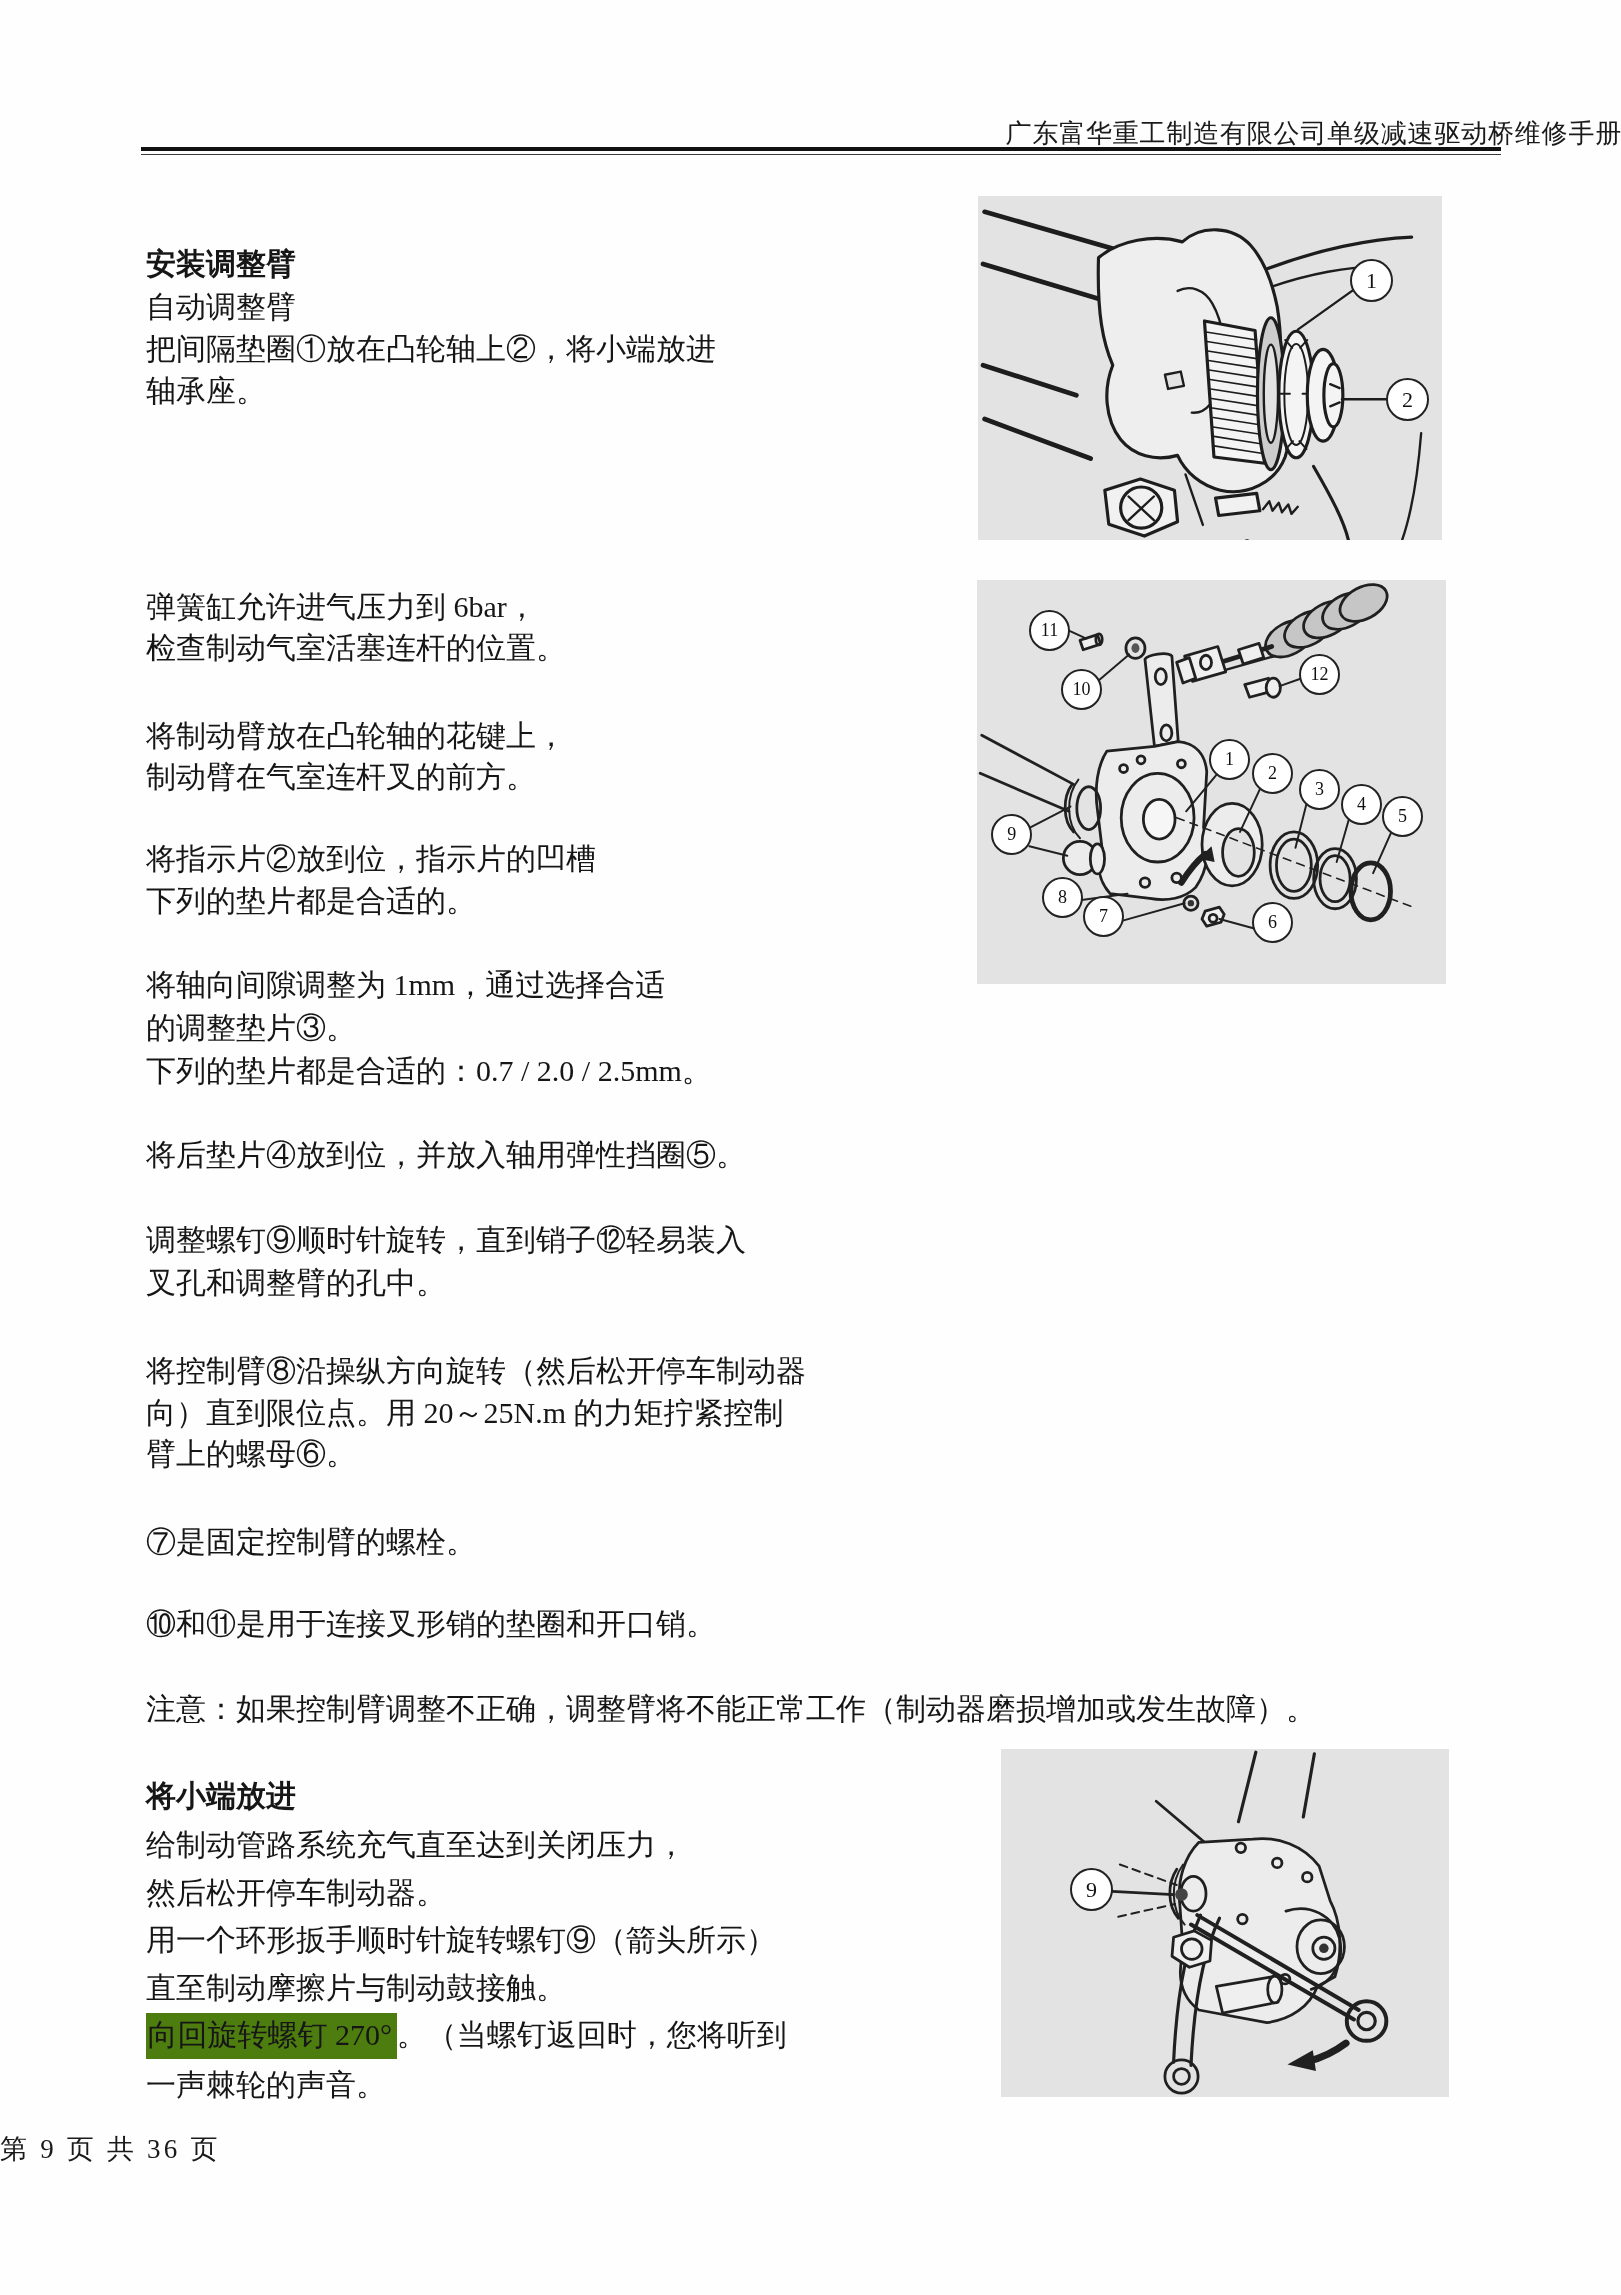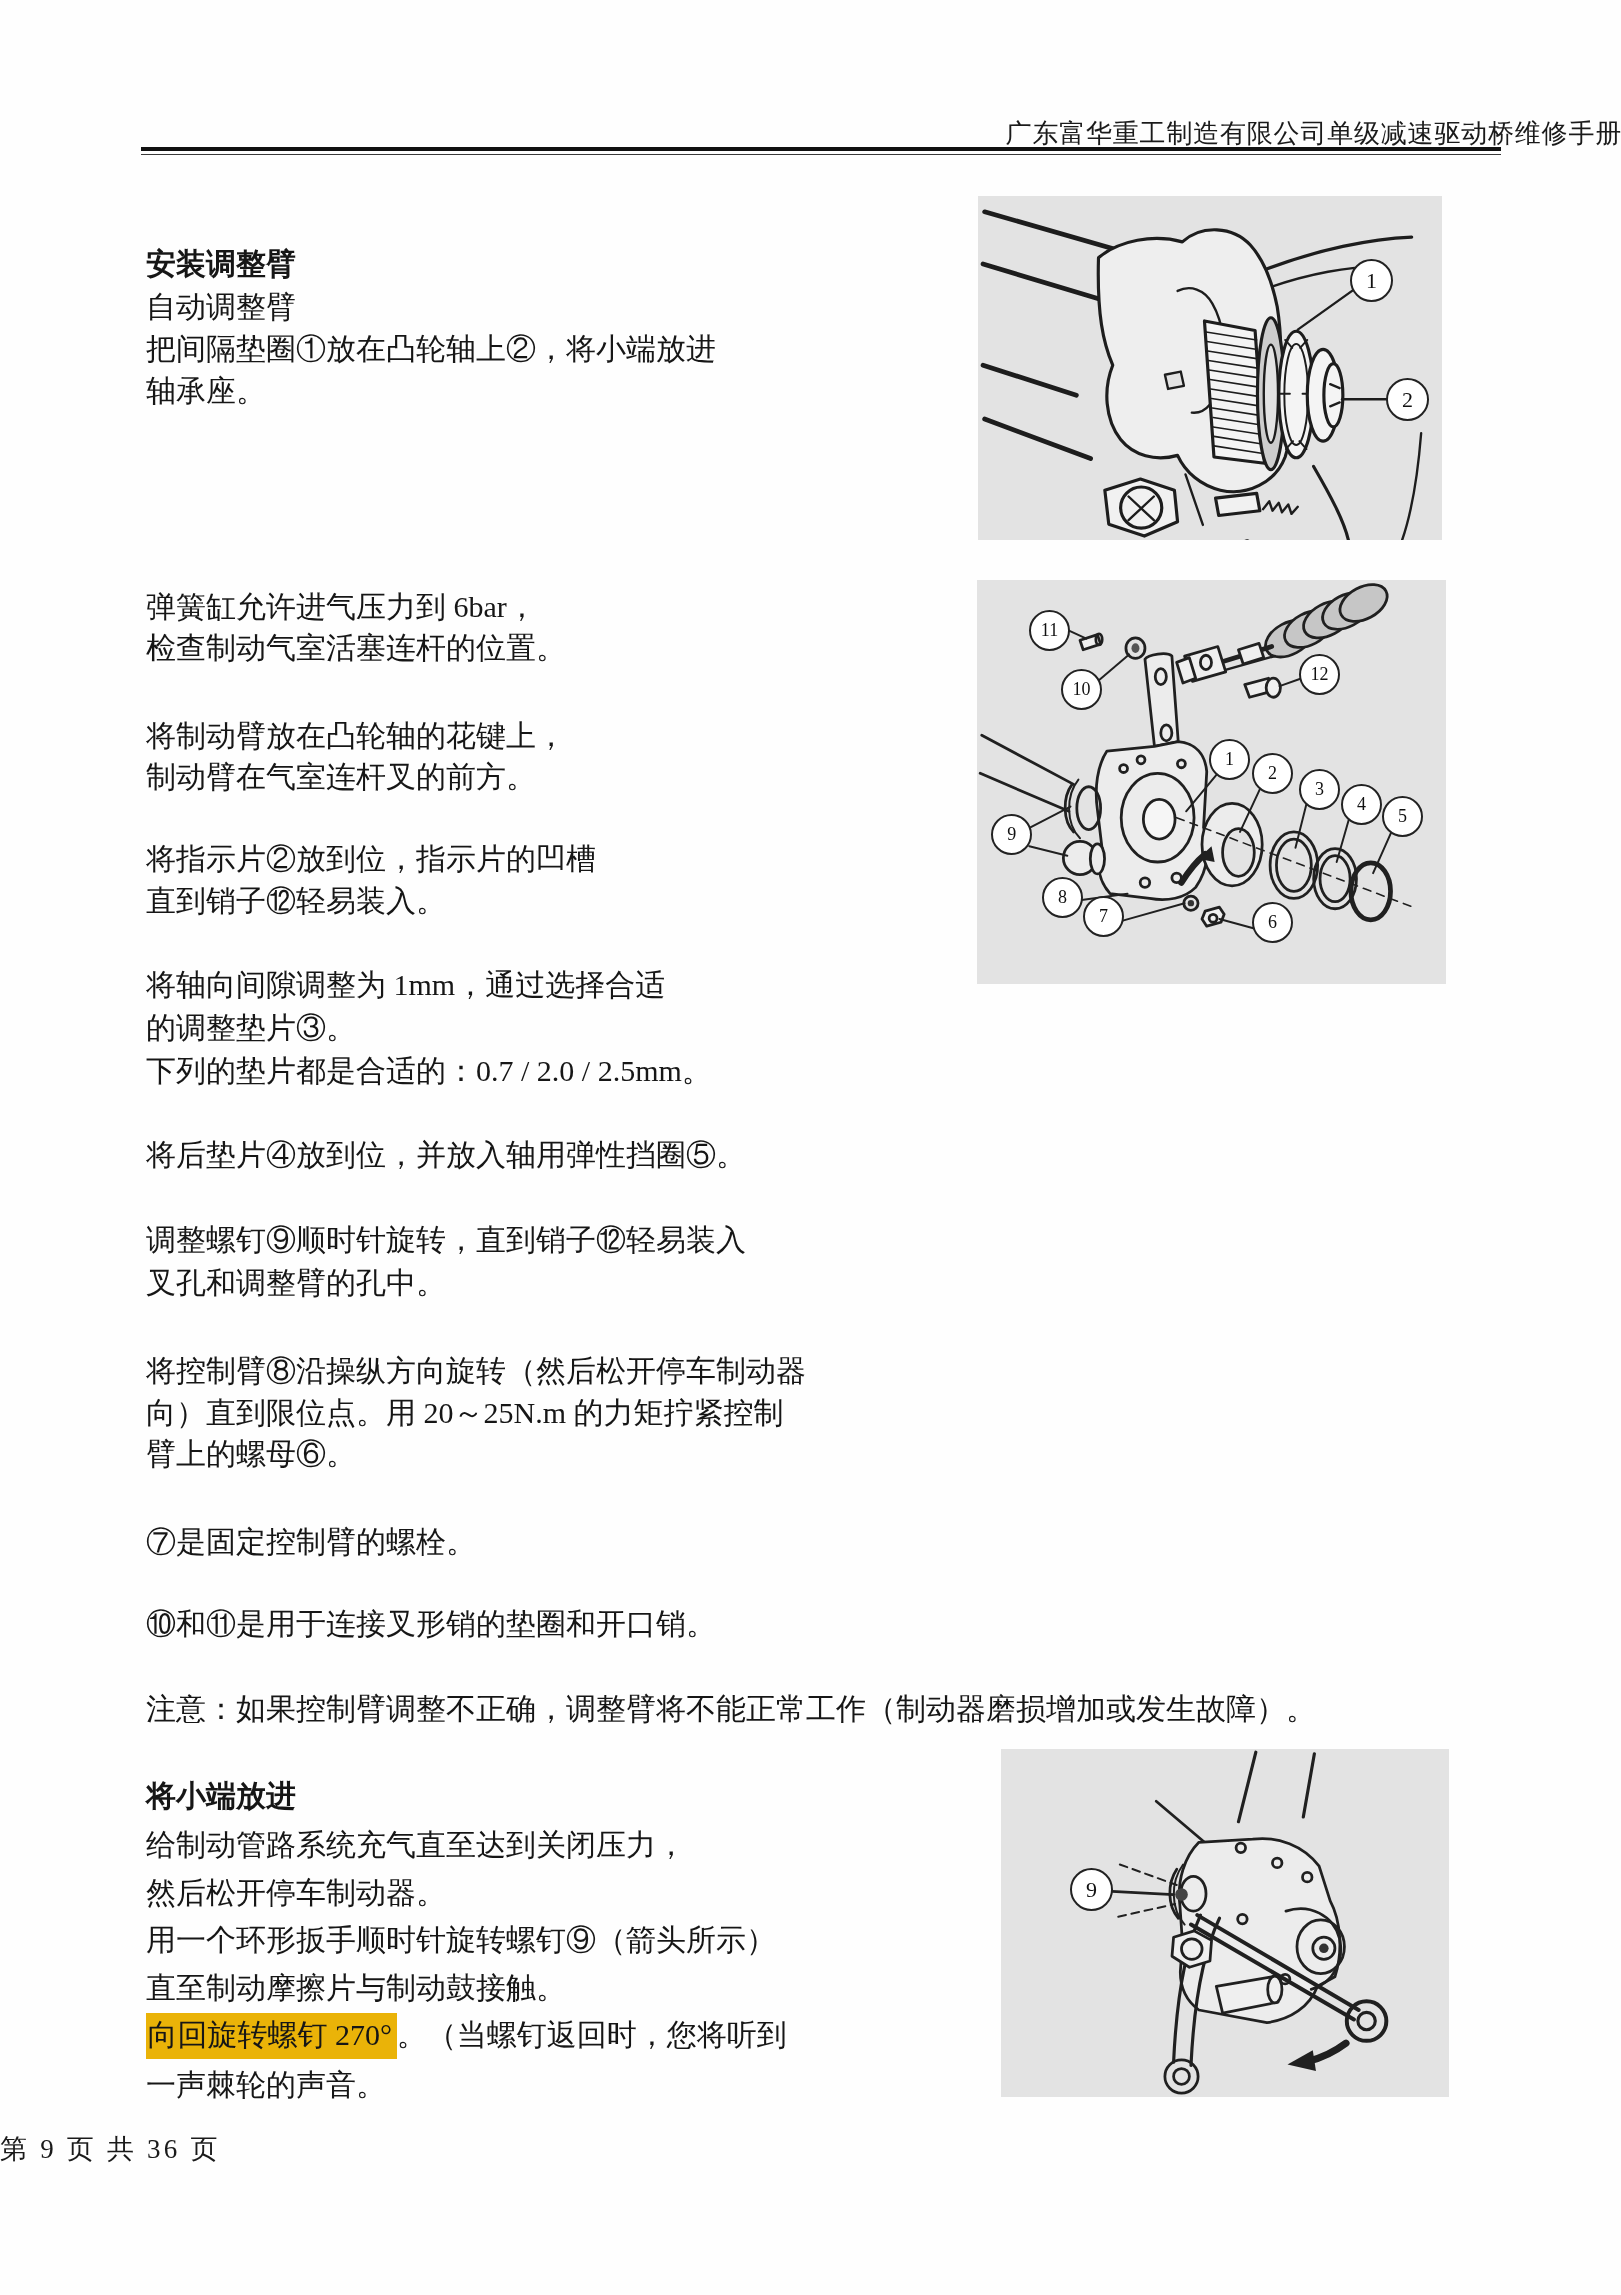--- a/index.html
+++ b/index.html
@@ -14,21 +14,21 @@
   }
   .hdr-rule{
     position:absolute;top:147px;left:141px;width:1360px;height:3.2px;
     border-top:4px solid #111;border-bottom:1.6px solid #3a3a3a;
   }
   .line{
     position:absolute;left:146px;font-size:30px;line-height:1.15;
     white-space:pre;color:#161616;
   }
   .b{font-weight:bold;}
-  .hl{background:#eab308;padding:4.7px 4.7px 8px 1.6px;}
+  .hl{background:#4d7c0f;padding:4.7px 4.7px 8px 1.6px;}
   .ftr{
     position:absolute;top:2131px;left:0;width:1622px;
     font-size:27px;letter-spacing:3.2px;color:#1a1a1a;
   }
   .fig{position:absolute;background:#e3e3e3;}
   .fig svg{position:absolute;left:0;top:0;}
   .callout{
     position:absolute;width:43px;height:43px;border:2.4px solid #222;border-radius:50%;
     background:#fff;display:flex;align-items:center;justify-content:center;
     font-size:22px;color:#111;box-sizing:border-box;
@@ -45,21 +45,21 @@
 
   <div class="line b" style="top:247px">安装调整臂</div>
   <div class="line" style="top:290px">自动调整臂</div>
   <div class="line" style="top:332px">把间隔垫圈①放在凸轮轴上②，将小端放进</div>
   <div class="line" style="top:374px">轴承座。</div>
   <div class="line" style="top:590px">弹簧缸允许进气压力到 6bar，</div>
   <div class="line" style="top:631px">检查制动气室活塞连杆的位置。</div>
   <div class="line" style="top:719px">将制动臂放在凸轮轴的花键上，</div>
   <div class="line" style="top:760px">制动臂在气室连杆叉的前方。</div>
   <div class="line" style="top:842px">将指示片②放到位，指示片的凹槽</div>
-  <div class="line" style="top:884px">直到销子⑫轻易装入。</div>
+  <div class="line" style="top:884px">下列的垫片都是合适的。</div>
   <div class="line" style="top:968px">将轴向间隙调整为 1mm，通过选择合适</div>
   <div class="line" style="top:1011px">的调整垫片③。</div>
   <div class="line" style="top:1054px">下列的垫片都是合适的：0.7 / 2.0 / 2.5mm。</div>
   <div class="line" style="top:1138px">将后垫片④放到位，并放入轴用弹性挡圈⑤。</div>
   <div class="line" style="top:1223px">调整螺钉⑨顺时针旋转，直到销子⑫轻易装入</div>
   <div class="line" style="top:1266px">叉孔和调整臂的孔中。</div>
   <div class="line" style="top:1354px">将控制臂⑧沿操纵方向旋转（然后松开停车制动器</div>
   <div class="line" style="top:1396px">向）直到限位点。用 20～25N.m 的力矩拧紧控制</div>
   <div class="line" style="top:1437px">臂上的螺母⑥。</div>
   <div class="line" style="top:1525px">⑦是固定控制臂的螺栓。</div>

